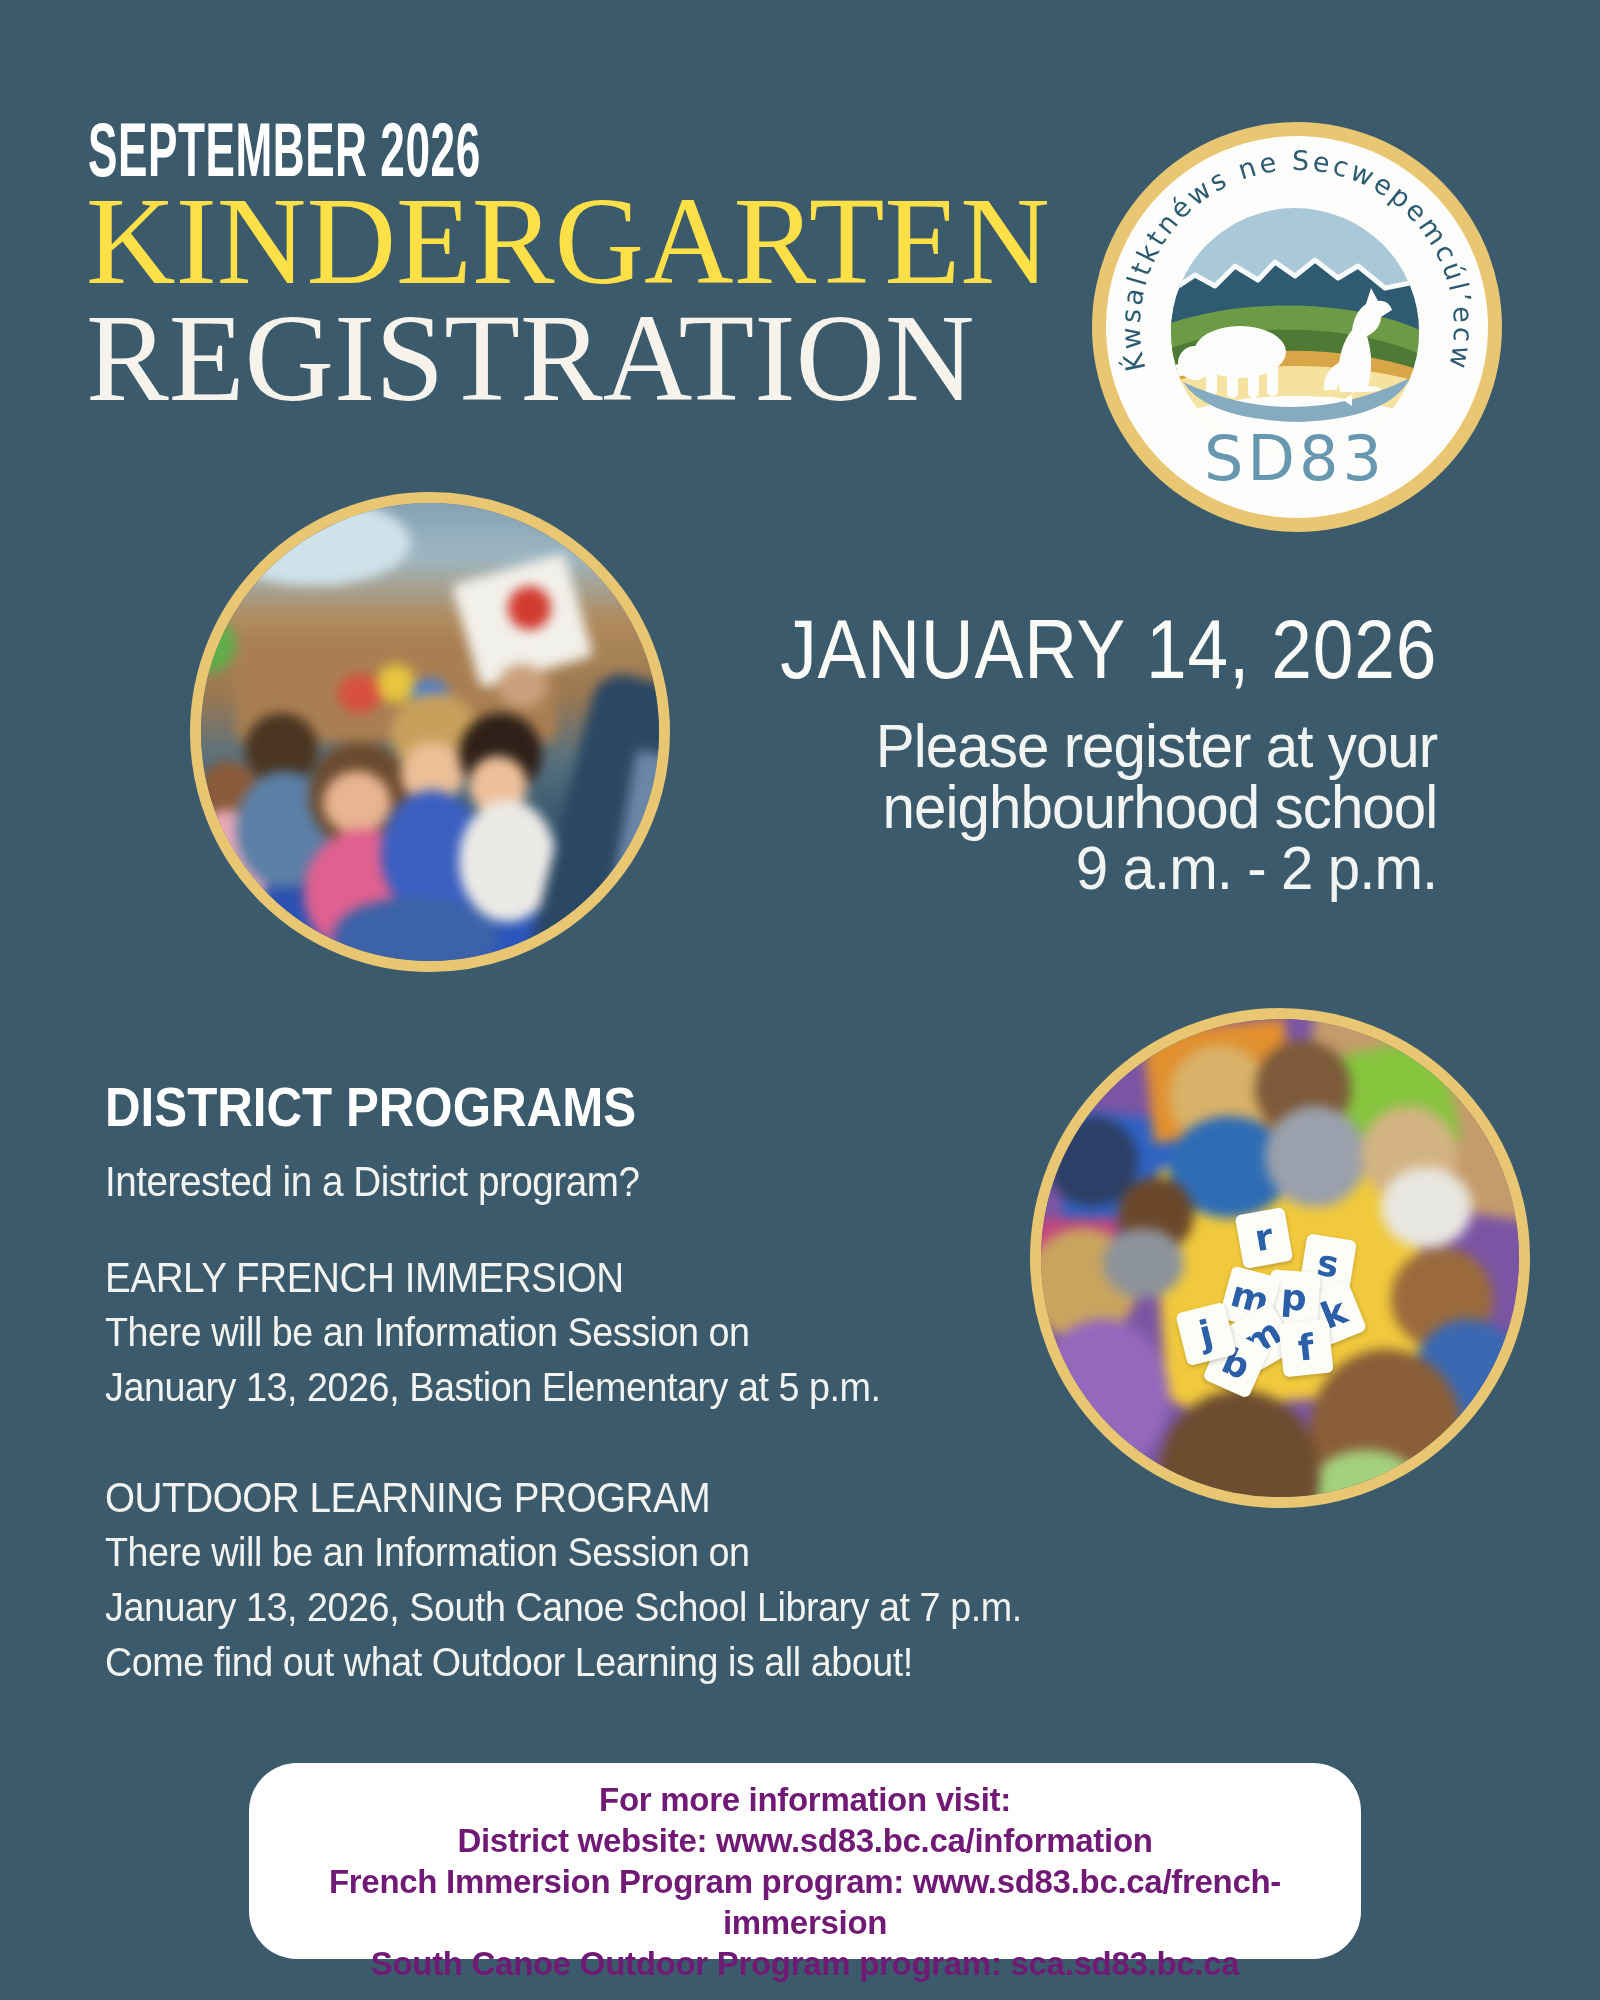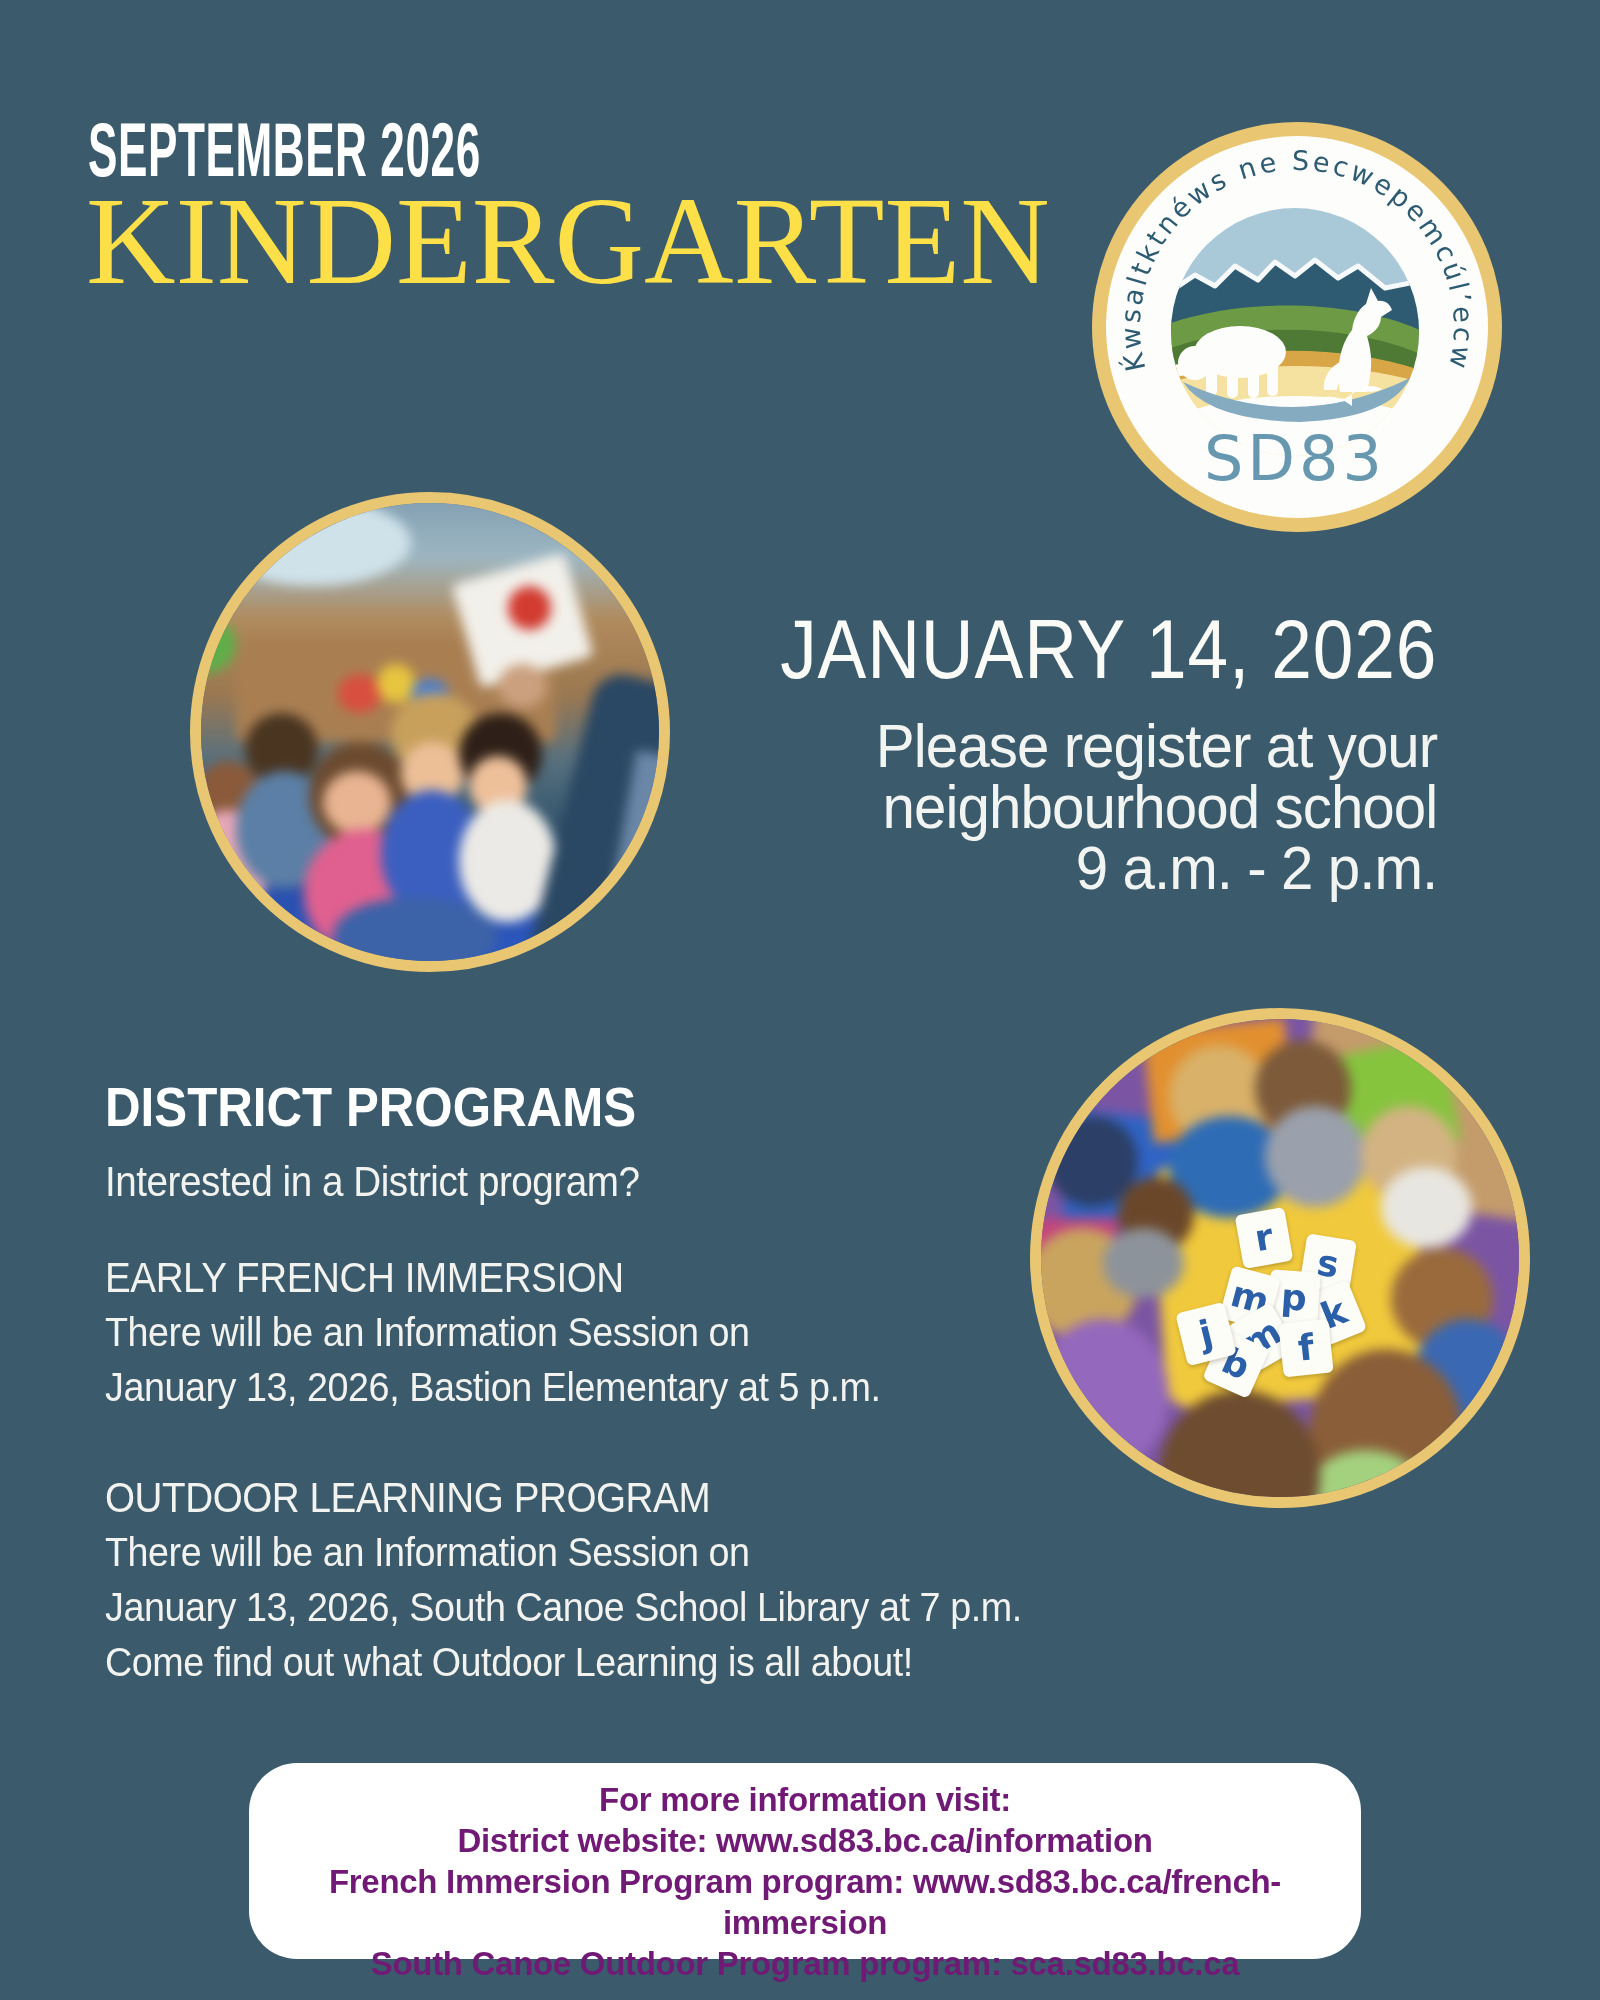--- a/index.html
+++ b/index.html
@@ -85,20 +85,21 @@
     box-sizing:border-box;padding-top:16px;letter-spacing:-0.3px;
   }
 </style>
 </head>
 <body>
 
 <div class="poster">
 
   <div class="title-month">SEPTEMBER 2026</div>
   <div class="title-serif title-kindergarten">KINDERGARTEN</div>
+  <div class="title-serif title-registration">REGISTRATION</div>
 
   <div class="logo">
     <svg width="414" height="414" viewBox="0 0 414 414">
       <defs>
         <clipPath id="emblemClip">
             <circle cx="205" cy="212" r="124"></circle>
           </clipPath>
         <path id="arcPath" d="M 59.5 260.7 A 157 157 0 1 1 354.5 260.7" fill="none"></path>
       </defs>
 

